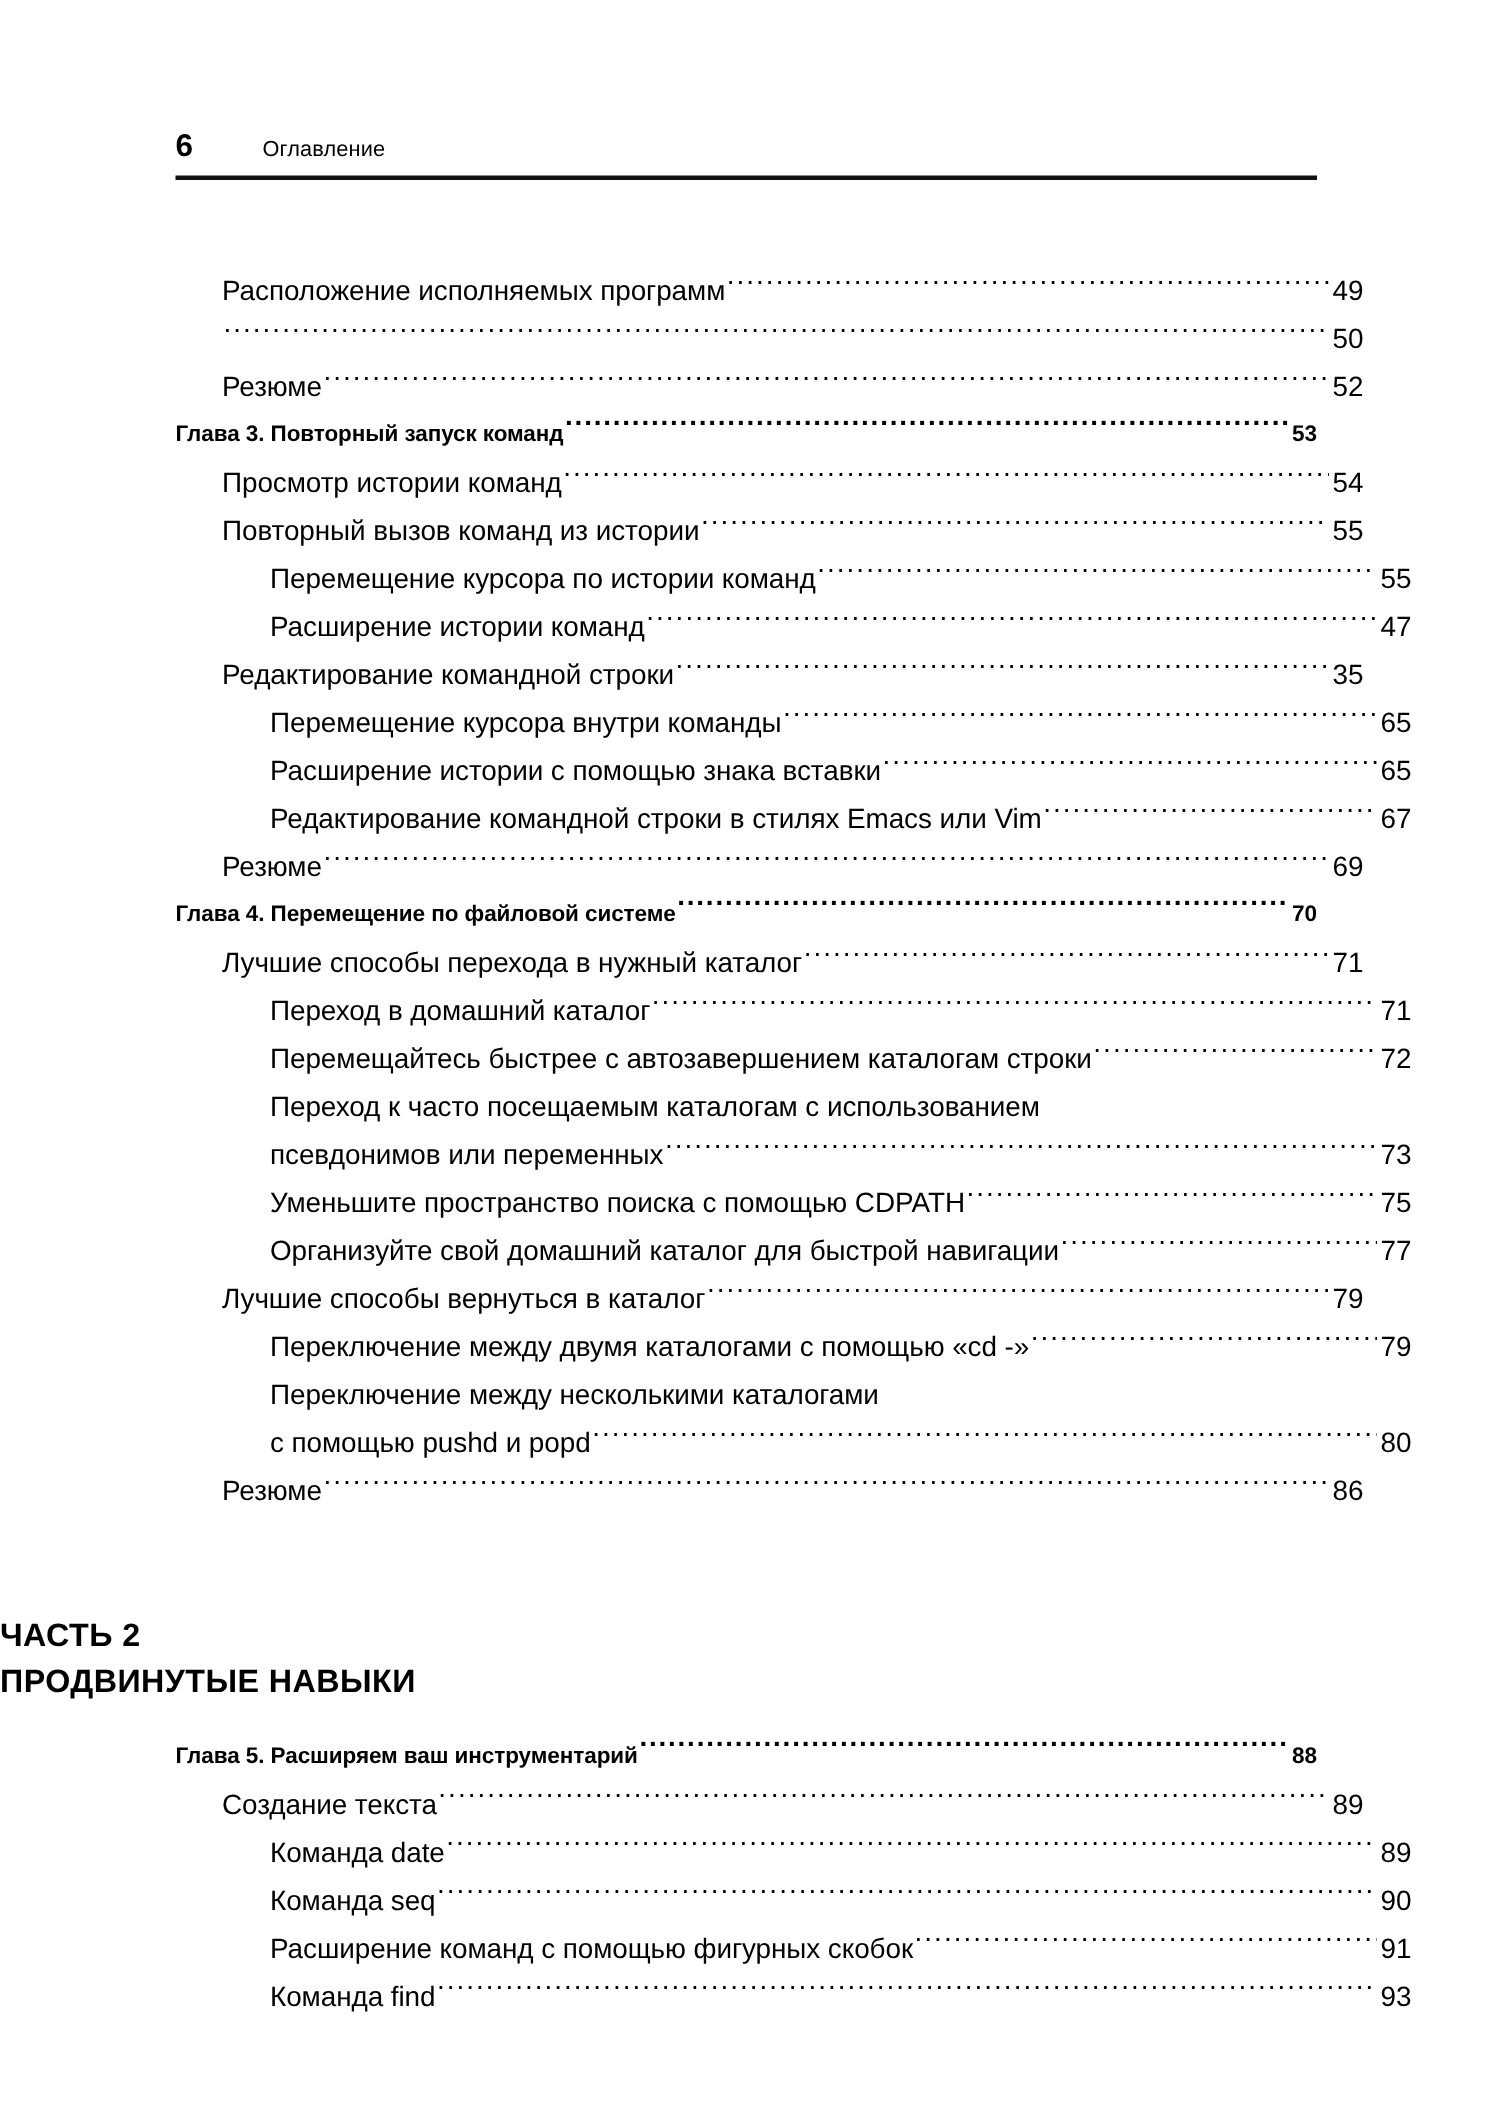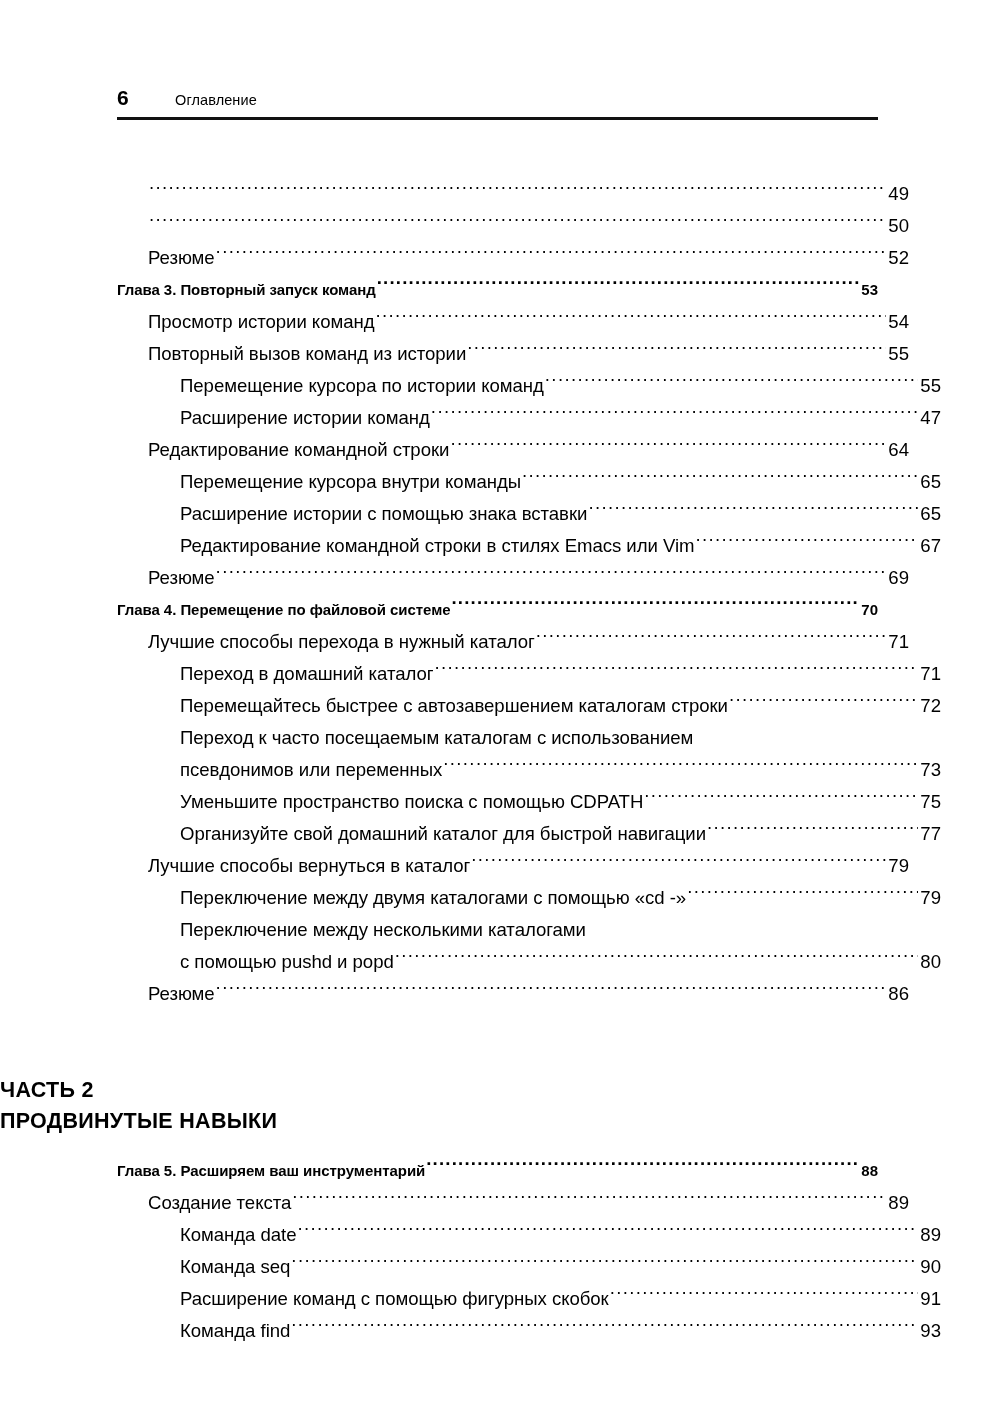--- a/index.html
+++ b/index.html
@@ -148,20 +148,21 @@
 
   <div class="running-head">
     <span class="folio">6</span>
     <span class="head-title">Оглавление</span>
   </div>
   <div class="head-rule"></div>
 
   <div class="toc" id="toc-list">
       <div class="toc-entry lvl-1">
         <div class="entry-row">
+          <span class="entry-text">Расположение исполняемых программ</span>
           <span class="entry-leader"></span>
           <span class="entry-page">49</span>
         </div>
       </div>
       <div class="toc-entry lvl-1">
         <div class="entry-row">
           <span class="entry-leader"></span>
           <span class="entry-page">50</span>
         </div>
       </div>
@@ -204,21 +205,21 @@
         <div class="entry-row">
           <span class="entry-text">Расширение истории команд</span>
           <span class="entry-leader"></span>
           <span class="entry-page">47</span>
         </div>
       </div>
       <div class="toc-entry lvl-1">
         <div class="entry-row">
           <span class="entry-text">Редактирование командной строки</span>
           <span class="entry-leader"></span>
-          <span class="entry-page">64</span>
+          <span class="entry-page">35</span>
         </div>
       </div>
       <div class="toc-entry lvl-2">
         <div class="entry-row">
           <span class="entry-text">Перемещение курсора внутри команды</span>
           <span class="entry-leader"></span>
           <span class="entry-page">65</span>
         </div>
       </div>
       <div class="toc-entry lvl-2">

